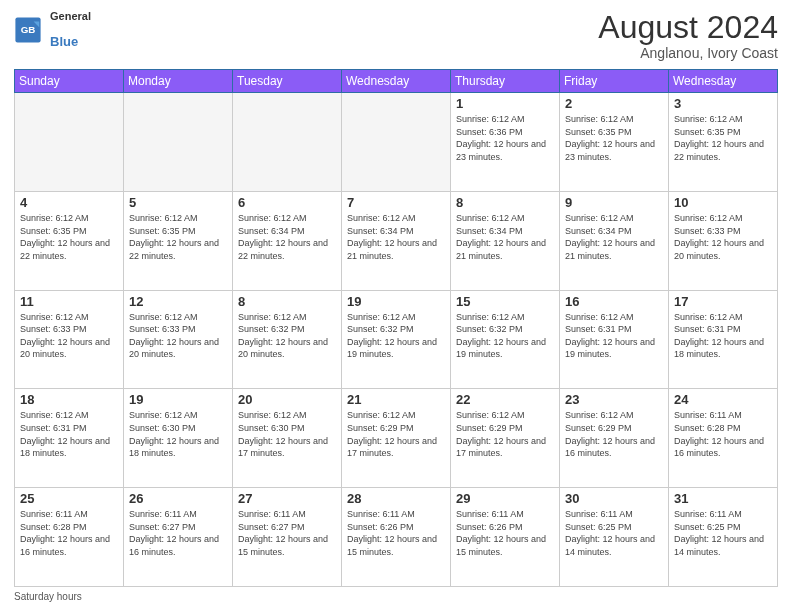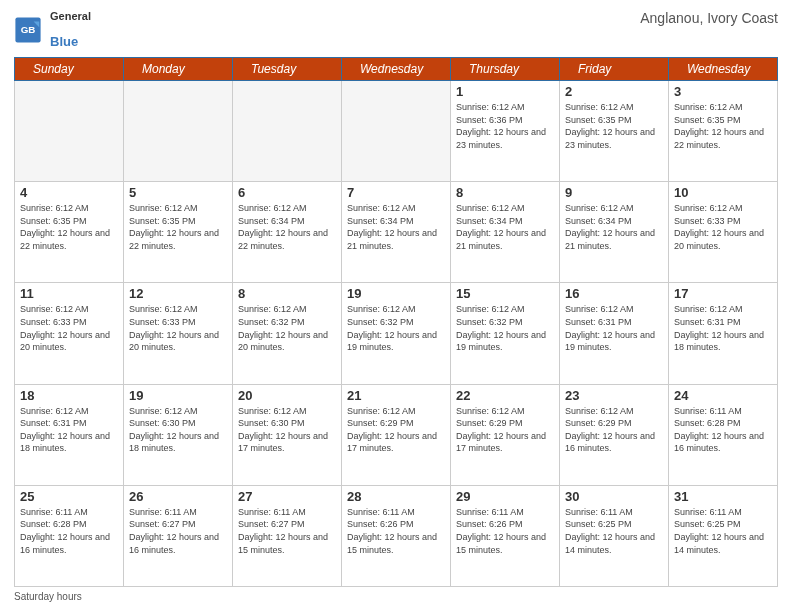--- a/index.html
+++ b/index.html
@@ -47,28 +47,27 @@
       color: #555;
     }
     .calendar {
       flex: 1;
       border: 1px solid #ccc;
       border-collapse: collapse;
       width: 100%;
       table-layout: fixed;
     }
     .calendar th {
-      background: #c2410c;
+      background: #8b5cf6;
       color: white;
       text-align: left;
-      padding: 4px 18px;
+      padding: 4px 4px;
       font-size: 12px;
       font-weight: normal;
       border: 1px solid #2e6da4;
-      font-style: italic;
     }
     .calendar td {
       border: 1px solid #ccc;
       vertical-align: top;
       padding: 3px 5px;
       font-size: 9.5px;
       color: #333;
       background: #fff;
       height: 82px;
     }
@@ -103,20 +102,21 @@
         <rect x="2" y="2" width="36" height="36" rx="3" fill="#3a7abf"></rect>
         <text x="20" y="24" text-anchor="middle" fill="white" font-size="14" font-weight="bold">GB</text>
         <polygon points="28,8 36,8 36,16" fill="#5ba3e0"></polygon>
       </svg>
       <div>
         <div style="font-size:11px;font-weight:bold;color:#333;">General</div>
         <div style="font-size:13px;font-weight:bold;color:#3a7abf;margin-top:12px;">Blue</div>
       </div>
     </div>
     <div class="title-block">
+      <h1>August 2024</h1>
       <h2>Anglanou, Ivory Coast</h2>
     </div>
   </div>
 
   <table class="calendar">
     <thead>
       <tr>
         <th>Sunday</th>
         <th>Monday</th>
         <th>Tuesday</th>

